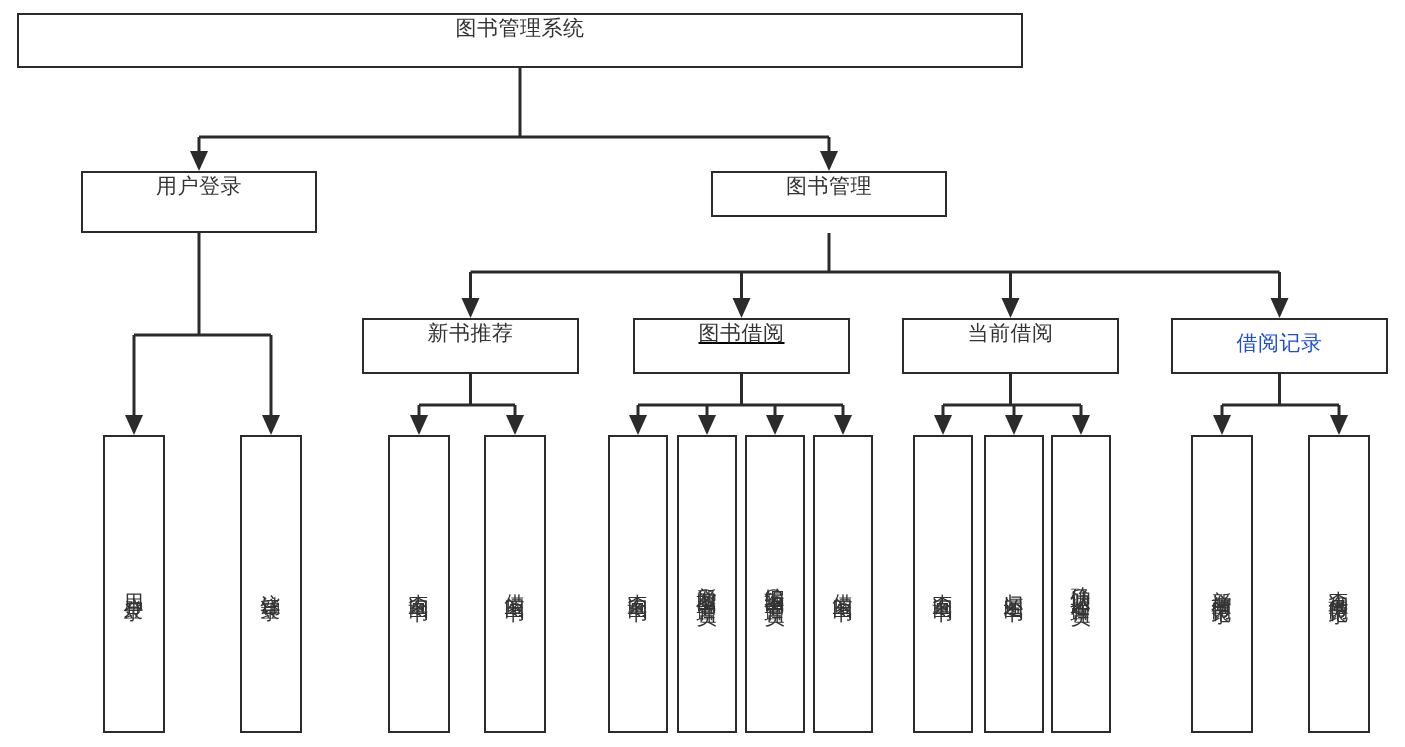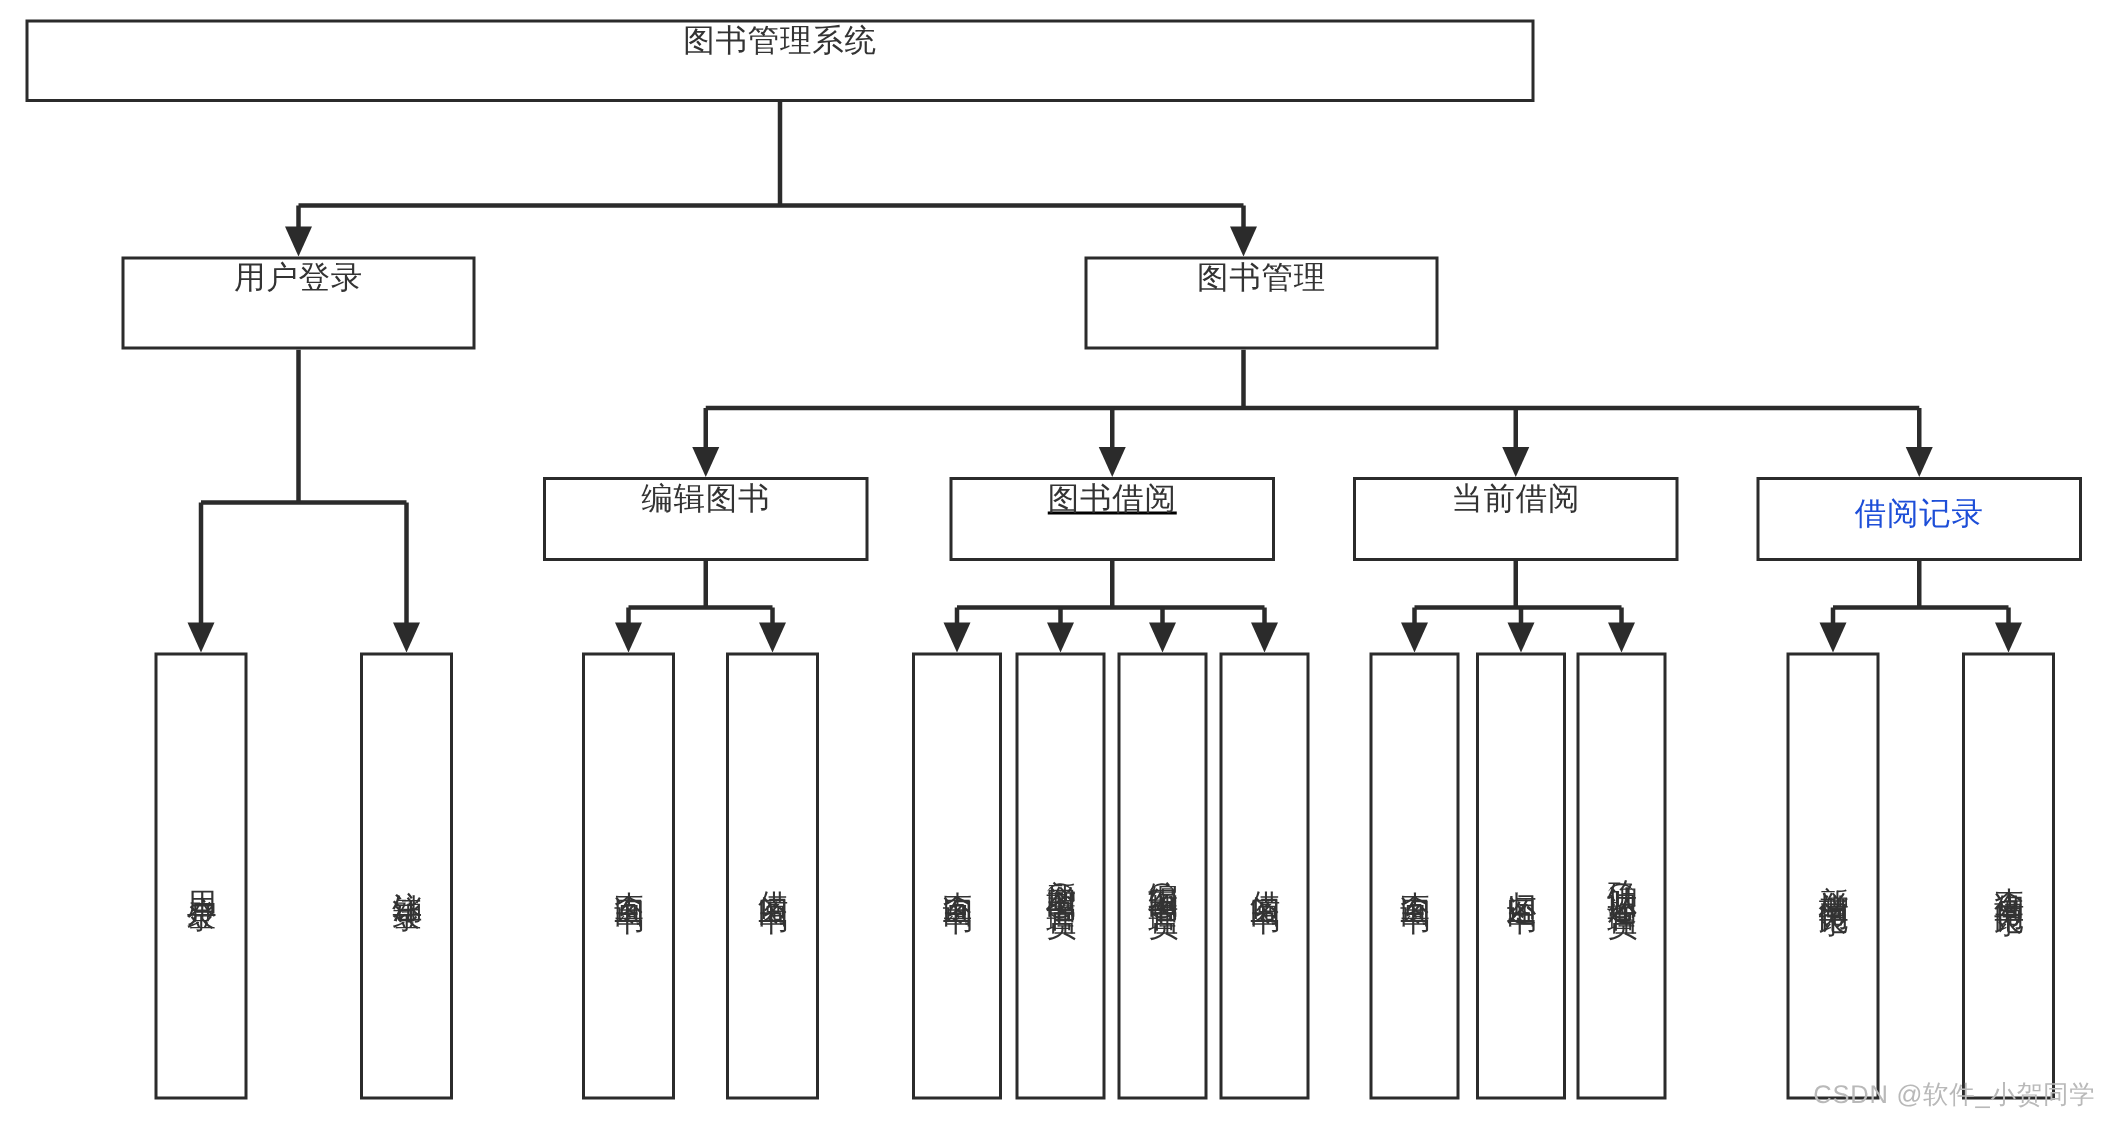--- a/index.html
+++ b/index.html
@@ -123,25 +123,25 @@
       <line x1="1339" y1="405" x2="1339" y2="416" stroke="#2b2b2b" stroke-width="3" stroke-linecap="butt"></line>
       <polygon points="1330,415 1348,415 1339,435" fill="#2b2b2b"></polygon>
     </svg>
   <div id="nodes-layer">
       <div class="node" style="left: 17px; top: 13px; width: 1006px; height: 55px; border-color: rgb(43, 43, 43);">
         <span class="node-label" style="color: rgb(51, 51, 51);">图书管理系统</span>
       </div>
       <div class="node" style="left: 81px; top: 171px; width: 236px; height: 62px; border-color: rgb(43, 43, 43);">
         <span class="node-label" style="color: rgb(51, 51, 51);">用户登录</span>
       </div>
-      <div class="node" style="left: 711px; top: 171px; width: 236px; height: 62px; border-color: rgb(43, 43, 43); margin-left: 12px;">
+      <div class="node" style="left: 711px; top: 171px; width: 236px; height: 46px; border-color: rgb(43, 43, 43);">
         <span class="node-label" style="color: rgb(51, 51, 51);">图书管理</span>
       </div>
       <div class="node" style="left: 362px; top: 318px; width: 217px; height: 56px; border-color: rgb(43, 43, 43);">
-        <span class="node-label" style="color: rgb(51, 51, 51);">编辑图书</span>
+        <span class="node-label" style="color: rgb(51, 51, 51);">新书推荐</span>
       </div>
       <div class="node" style="left: 633px; top: 318px; width: 217px; height: 56px; border-color: rgb(43, 43, 43); text-decoration: underline;">
         <span class="node-label" style="color: rgb(51, 51, 51);">图书借阅</span>
       </div>
       <div class="node" style="left: 902px; top: 318px; width: 217px; height: 56px; border-color: rgb(43, 43, 43);">
         <span class="node-label" style="color: rgb(51, 51, 51);">当前借阅</span>
       </div>
       <div class="node" style="left: 1171px; top: 318px; width: 217px; height: 56px; border-color: rgb(43, 43, 43);">
         <span class="node-label" style="color: #1d4ed8; margin-top: 10px;">借阅记录</span>
       </div>
@@ -178,14 +178,13 @@
       <div class="node vertical" style="left: 1051px; top: 435px; width: 60px; height: 298px; border-color: rgb(43, 43, 43);">
         <span class="node-label" style="color: rgb(51, 51, 51);">确认归还（管理员）</span>
       </div>
       <div class="node vertical" style="left: 1191px; top: 435px; width: 62px; height: 298px; border-color: rgb(43, 43, 43);">
         <span class="node-label" style="color: rgb(51, 51, 51);">新增借阅记录</span>
       </div>
       <div class="node vertical" style="left: 1308px; top: 435px; width: 62px; height: 298px; border-color: rgb(43, 43, 43);">
         <span class="node-label" style="color: rgb(51, 51, 51);">查询借阅记录</span>
       </div>
     </div>
-  <div id="watermark">CSDN @软件_小贺同学</div>
 </div>
 
 </body></html>

